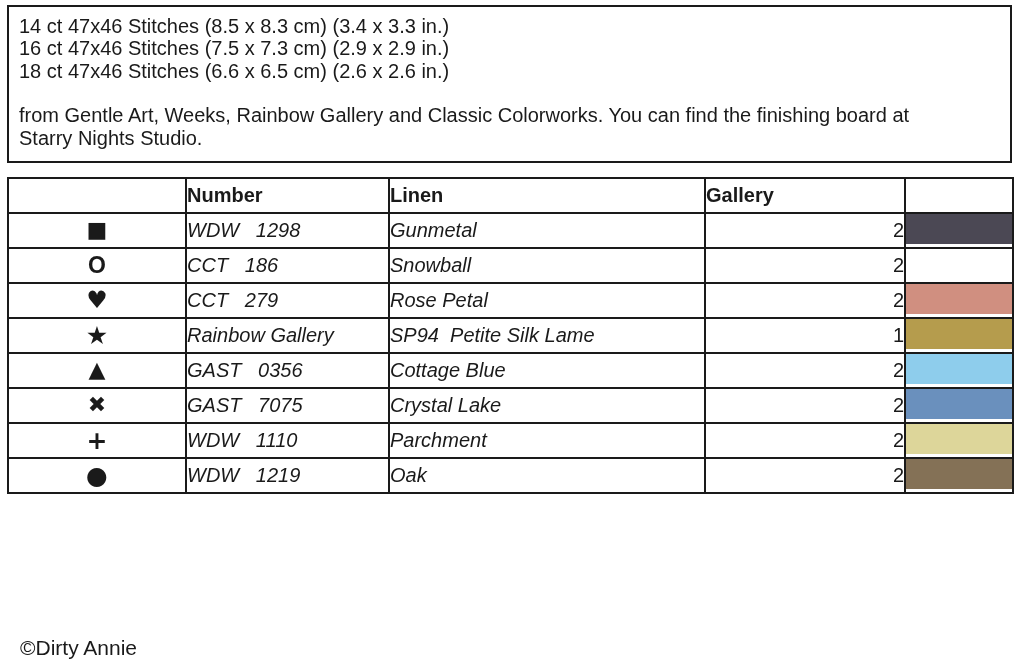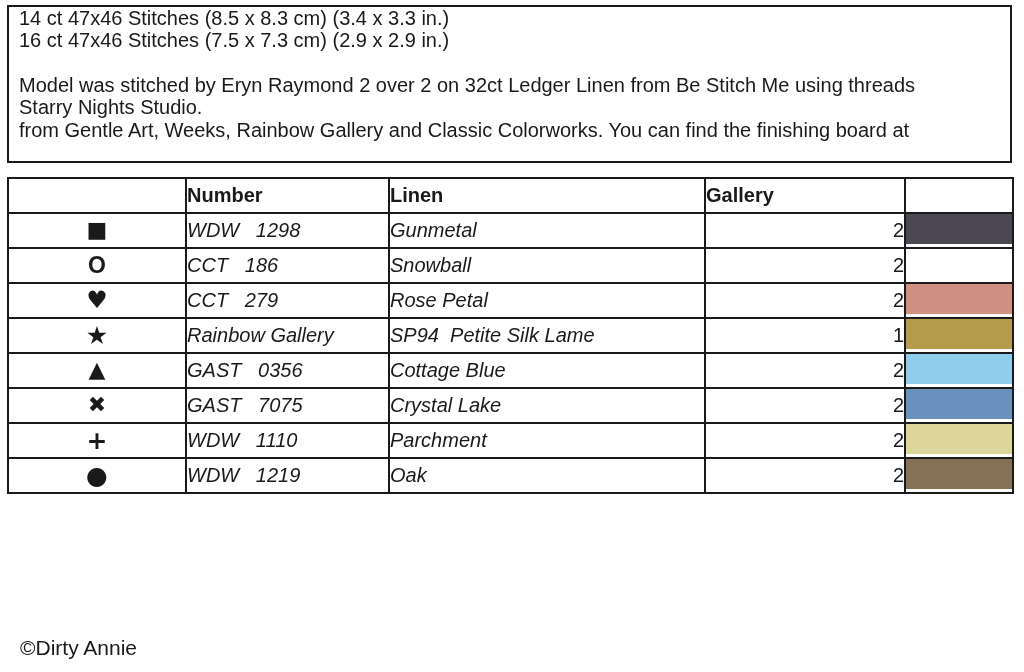--- a/index.html
+++ b/index.html
@@ -13,21 +13,21 @@
   }
   .page{position:absolute;inset:0;}
 
   
   .info-box{
     position:absolute;
     left:7px;top:5px;
     width:1005px;height:158px;
     box-sizing:border-box;
     border:2px solid #1a1a1a;
-    padding:0 10px 0 10px;
+    padding:8px 10px 0 10px;
     font-size:20px;
     line-height:22.4px;
   }
   .info-box .gap{height:22px;}
   .info-line{white-space:pre;}
 
   
   table.legend{
     position:absolute;
     left:7px;top:177px;
@@ -66,24 +66,24 @@
   }
 </style>
 </head>
 <body>
 
 <div class="page" data-name="pattern-key-page">
 
   <div class="info-box" data-name="size-info-box">
     <div class="info-line" data-name="size-line-14ct">14 ct 47x46 Stitches (8.5 x 8.3 cm) (3.4 x 3.3 in.)</div>
     <div class="info-line" data-name="size-line-16ct">16 ct 47x46 Stitches (7.5 x 7.3 cm) (2.9 x 2.9 in.)</div>
+    <div class="info-line" data-name="size-line-18ct">18 ct 47x46 Stitches (6.6 x 6.5 cm) (2.6 x 2.6 in.)</div>
     <div class="gap" data-name="paragraph-gap"></div>
-    <div class="info-line" data-name="model-note-line">Model was stitched by Eryn Raymond 2 over 2 on 32ct Ledger Linen from Be Stitch Me using threads</div>
+    <div class="info-line" data-name="model-note-line">from Gentle Art, Weeks, Rainbow Gallery and Classic Colorworks. You can find the finishing board at</div>
     <div class="info-line" data-name="model-note-line">Starry Nights Studio.</div>
-    <div class="info-line" data-name="model-note-line">from Gentle Art, Weeks, Rainbow Gallery and Classic Colorworks. You can find the finishing board at</div>
   </div>
 
   <table class="legend" data-name="floss-legend-table">
     <colgroup>
       <col style="width:178px">
       <col style="width:203px">
       <col style="width:316px">
       <col style="width:200px">
       <col style="width:108px">
     </colgroup>

